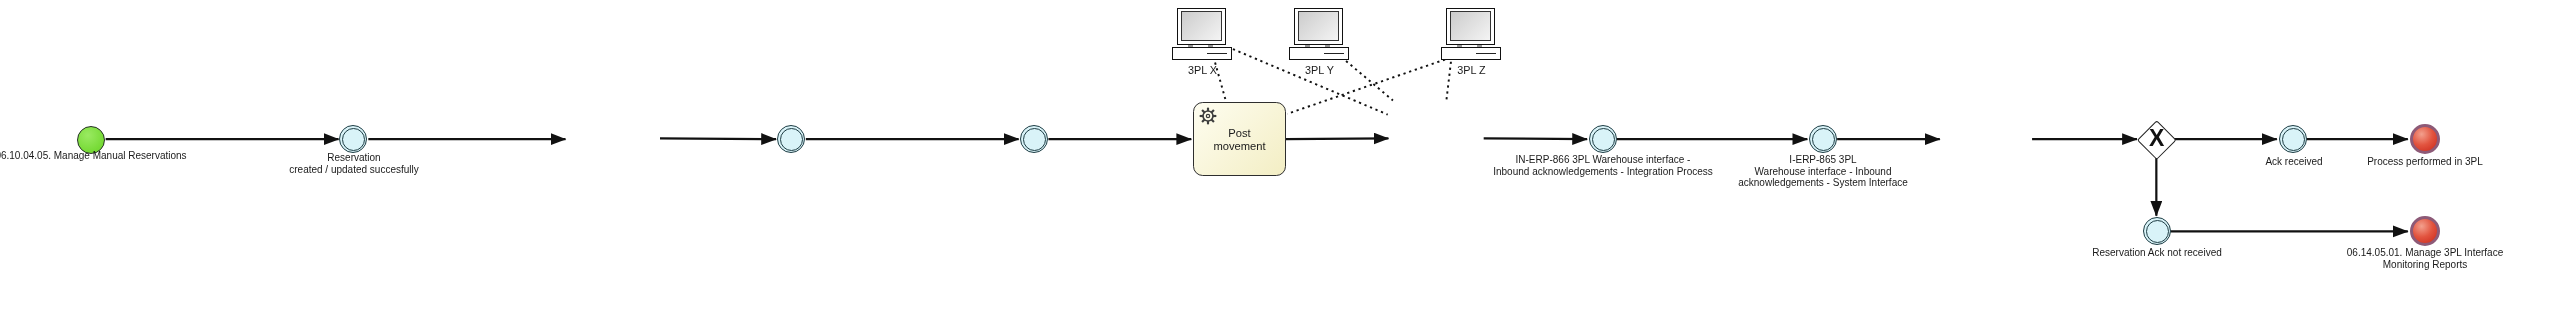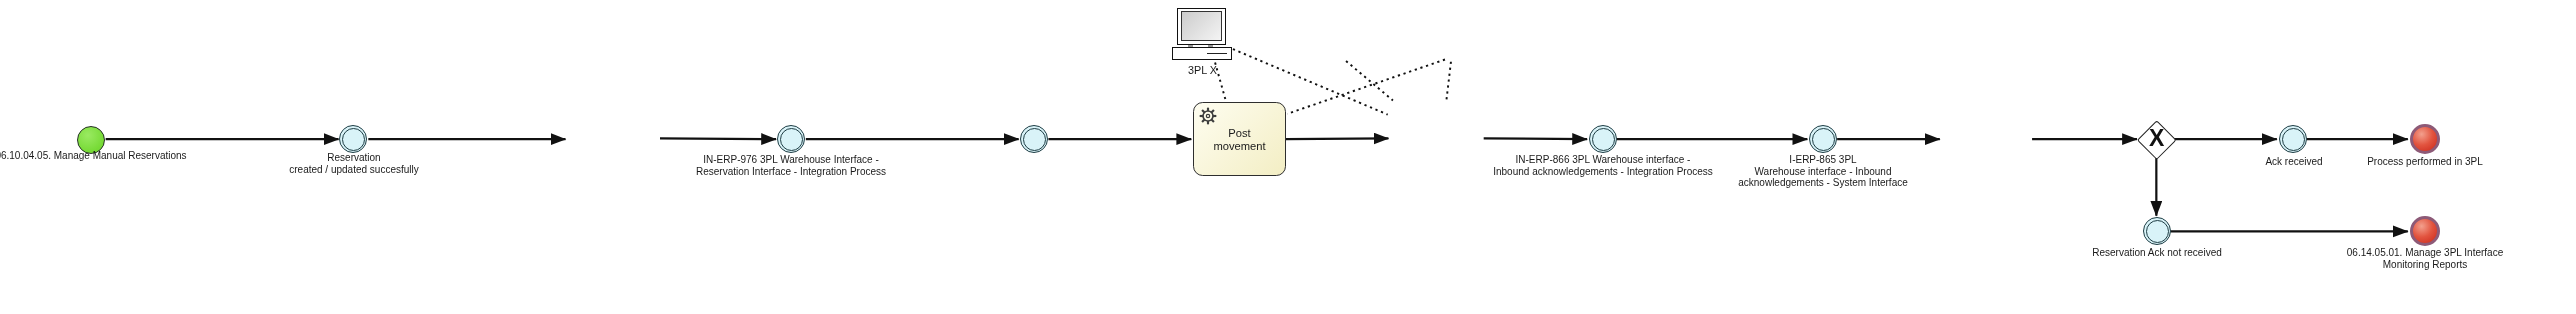--- a/index.html
+++ b/index.html
@@ -118,42 +118,60 @@
     <div class="monitor">
         <div class="screen"></div>
       </div>
     <div class="foot" style="left:16.4px"></div>
     <div class="foot" style="left:36px"></div>
     <div class="base">
         <div class="slot"></div>
       </div>
     <div class="clabel">3PL X</div>
   </div>
+  <div class="computer" style="left:1289px;top:6px">
+    <div class="monitor">
+        <div class="screen"></div>
+      </div>
+    <div class="foot" style="left:16.4px"></div>
+    <div class="foot" style="left:36px"></div>
+    <div class="base">
+        <div class="slot"></div>
+      </div>
+    <div class="clabel">3PL Y</div>
+  </div>
+  <div class="computer" style="left:1441px;top:6px">
+    <div class="monitor">
+        <div class="screen"></div>
+      </div>
+    <div class="foot" style="left:16.4px"></div>
+    <div class="foot" style="left:36px"></div>
+    <div class="base">
+        <div class="slot"></div>
+      </div>
+    <div class="clabel">3PL Z</div>
+  </div>
 
   <div class="event start" style="left:77px;top:126px"></div>
   <div class="lbl" style="left:91px;top:150px">
     <div>06.10.04.05. Manage Manual Reservations</div>
   </div>
 
   <div class="event" style="left:339px;top:125px">
       <div class="inner"></div>
     </div>
   <div class="lbl" style="left:354px;top:152px">
     <div>Reservation</div>
     <div>created / updated succesfully</div>
   </div>
 
 
   <div class="event" style="left:777px;top:125px">
       <div class="inner"></div>
     </div>
-  <div class="lbl" style="left:791px;top:154px">
-    <div>IN-ERP-976 3PL Warehouse Interface -</div>
-    <div>Reservation Interface - Integration Process</div>
-  </div>
 
   <div class="event" style="left:1020px;top:125px">
       <div class="inner"></div>
     </div>
 
   <div class="task" style="left:1193px;top:102px;width:93px;height:74px">
     <svg class="gear" viewBox="0 0 24 24">
       <g stroke="#3d3d3d" fill="none">
         <circle cx="12" cy="12" r="6" stroke-width="2"></circle>
         <circle cx="12" cy="12" r="2" stroke-width="1.5"></circle>

